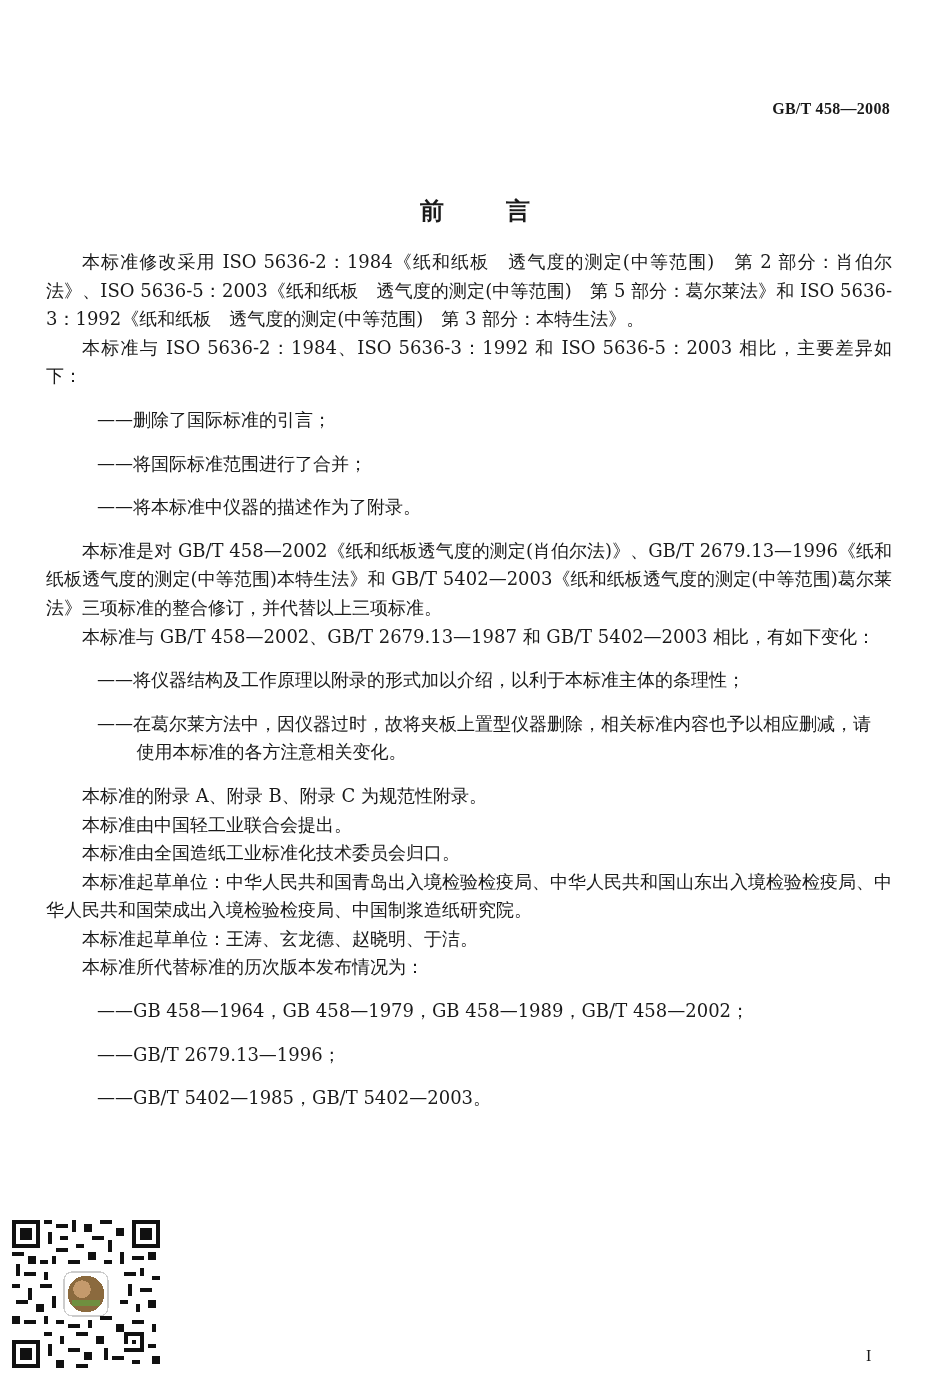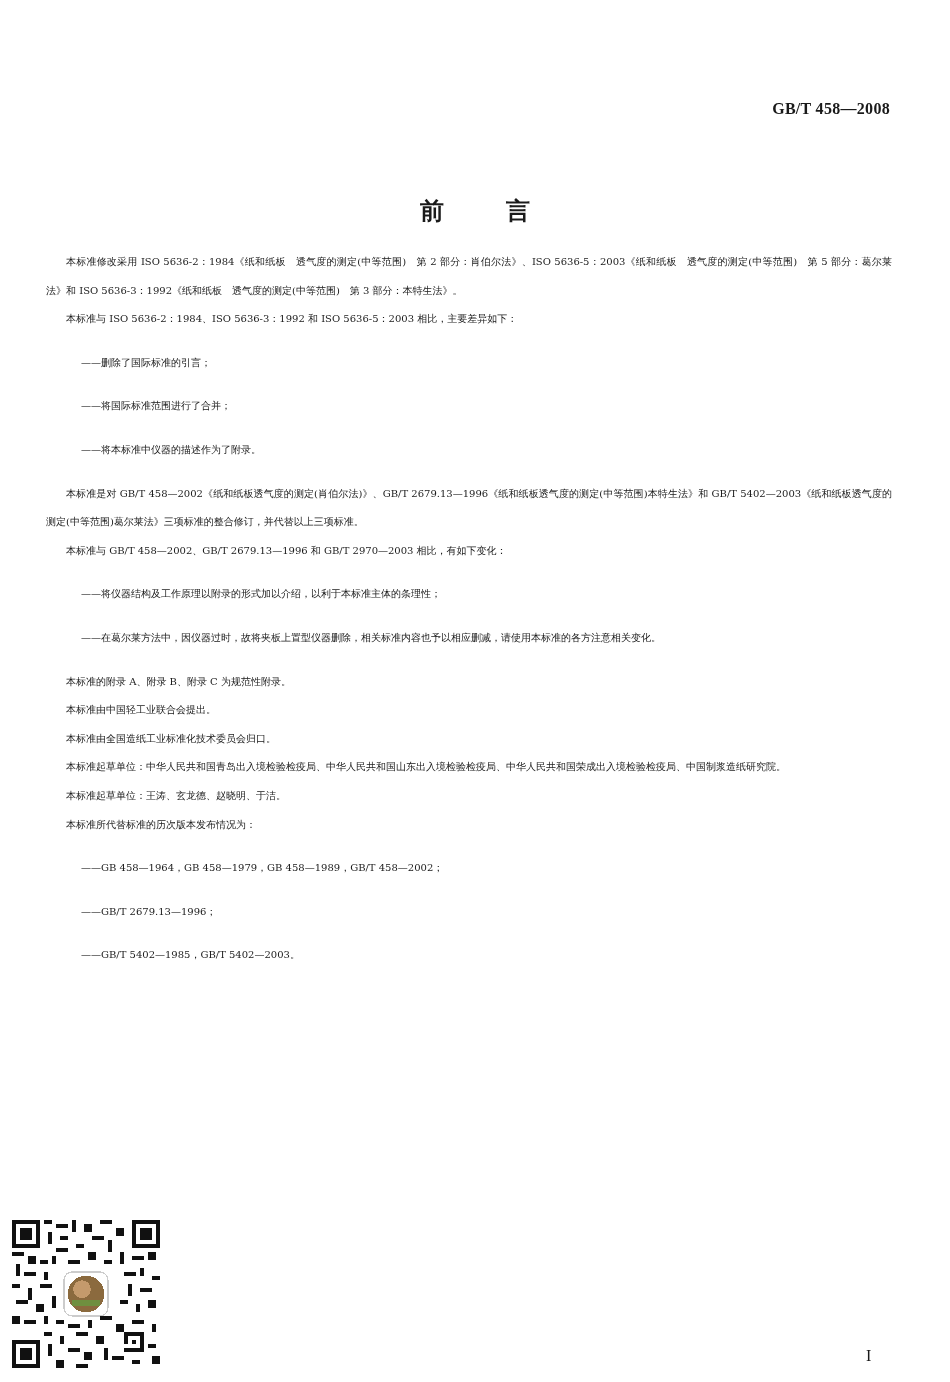--- a/index.html
+++ b/index.html
@@ -13,21 +13,21 @@
     font-family: "Liberation Serif", "DejaVu Serif", serif;
     font-size: 16px; font-weight: bold; letter-spacing: 0.3px; margin-top: 36px;
   }
   .title {
     position: absolute; top: 158px; left: 0; width: 950px; text-align: center;
     font-family: "DejaVu Sans", sans-serif;
     font-size: 24px; font-weight: bold; letter-spacing: 62px; text-indent: 62px; margin-top: 37px;
   }
   .content {
     position: absolute; top: 248px; left: 46px; width: 846px;
-    font-size: 10px; line-height: 28.6px;
+    font-size: 18px; line-height: 28.6px;
   }
   .para { margin: 0; text-indent: 2em; text-align: justify; word-break: break-all; }
   .bullet { margin: 15px; padding-left: 2em; text-indent: 0; word-break: break-all; }
   .bullet.wrap { padding-left: 4.2em; text-indent: -2.2em; }
   .qr {
     position: absolute; left: 12px; top: 1220px; width: 148px; height: 148px;
   }
   .page-num {
     position: absolute; left: 866px; top: 1347px;
     font-family: "Liberation Serif", serif; font-size: 16px;
@@ -40,21 +40,21 @@
 
 <div class="title">前言</div>
 
 <div class="content">
   <p class="para">本标准修改采用 ISO 5636-2：1984《纸和纸板　透气度的测定(中等范围)　第 2 部分：肖伯尔法》、ISO 5636-5：2003《纸和纸板　透气度的测定(中等范围)　第 5 部分：葛尔莱法》和 ISO 5636-3：1992《纸和纸板　透气度的测定(中等范围)　第 3 部分：本特生法》。</p>
   <p class="para">本标准与 ISO 5636-2：1984、ISO 5636-3：1992 和 ISO 5636-5：2003 相比，主要差异如下：</p>
   <p class="bullet">——删除了国际标准的引言；</p>
   <p class="bullet">——将国际标准范围进行了合并；</p>
   <p class="bullet">——将本标准中仪器的描述作为了附录。</p>
   <p class="para">本标准是对 GB/T 458—2002《纸和纸板透气度的测定(肖伯尔法)》、GB/T 2679.13—1996《纸和纸板透气度的测定(中等范围)本特生法》和 GB/T 5402—2003《纸和纸板透气度的测定(中等范围)葛尔莱法》三项标准的整合修订，并代替以上三项标准。</p>
-  <p class="para">本标准与 GB/T 458—2002、GB/T 2679.13—1996 和 GB/T 2970—2003 相比，有如下变化：</p>
+  <p class="para">本标准与 GB/T 458—2002、GB/T 2679.13—1987 和 GB/T 5402—2003 相比，有如下变化：</p>
   <p class="bullet">——将仪器结构及工作原理以附录的形式加以介绍，以利于本标准主体的条理性；</p>
   <p class="bullet wrap">——在葛尔莱方法中，因仪器过时，故将夹板上置型仪器删除，相关标准内容也予以相应删减，请使用本标准的各方注意相关变化。</p>
   <p class="para">本标准的附录 A、附录 B、附录 C 为规范性附录。</p>
   <p class="para">本标准由中国轻工业联合会提出。</p>
   <p class="para">本标准由全国造纸工业标准化技术委员会归口。</p>
   <p class="para">本标准起草单位：中华人民共和国青岛出入境检验检疫局、中华人民共和国山东出入境检验检疫局、中华人民共和国荣成出入境检验检疫局、中国制浆造纸研究院。</p>
   <p class="para">本标准起草单位：王涛、玄龙德、赵晓明、于洁。</p>
   <p class="para">本标准所代替标准的历次版本发布情况为：</p>
   <p class="bullet">——GB 458—1964，GB 458—1979，GB 458—1989，GB/T 458—2002；</p>
   <p class="bullet">——GB/T 2679.13—1996；</p>

